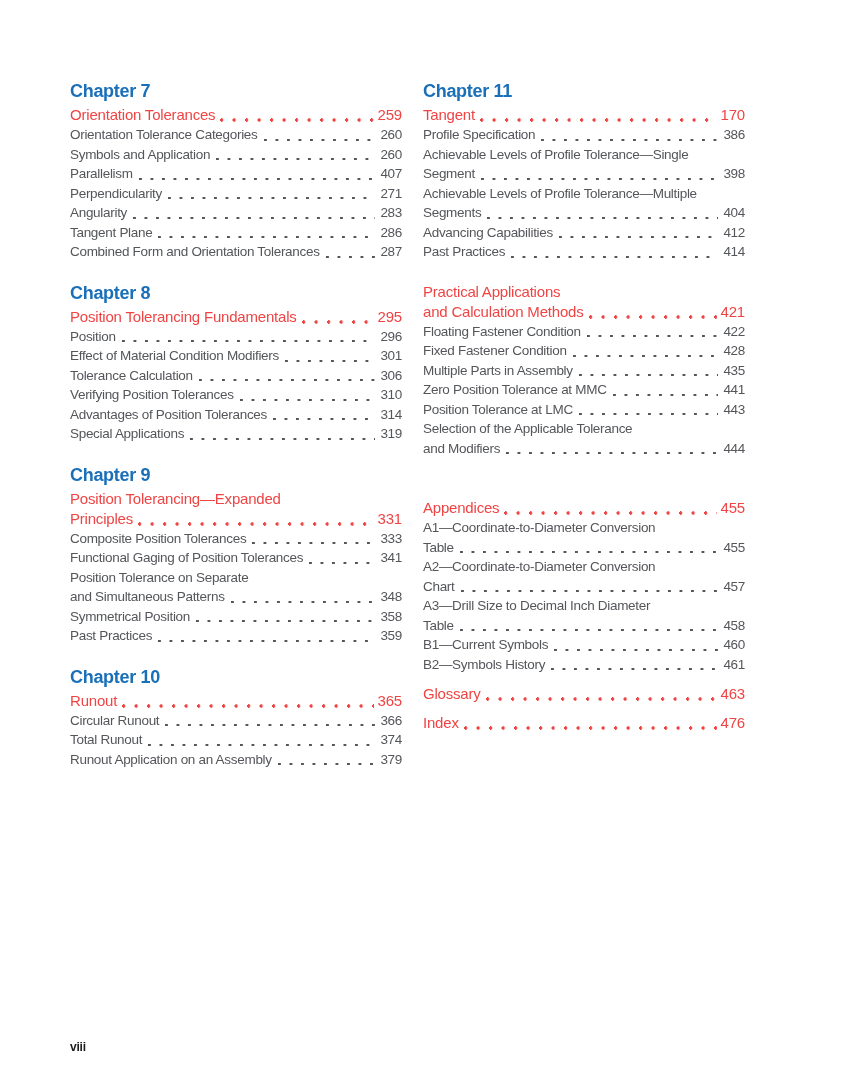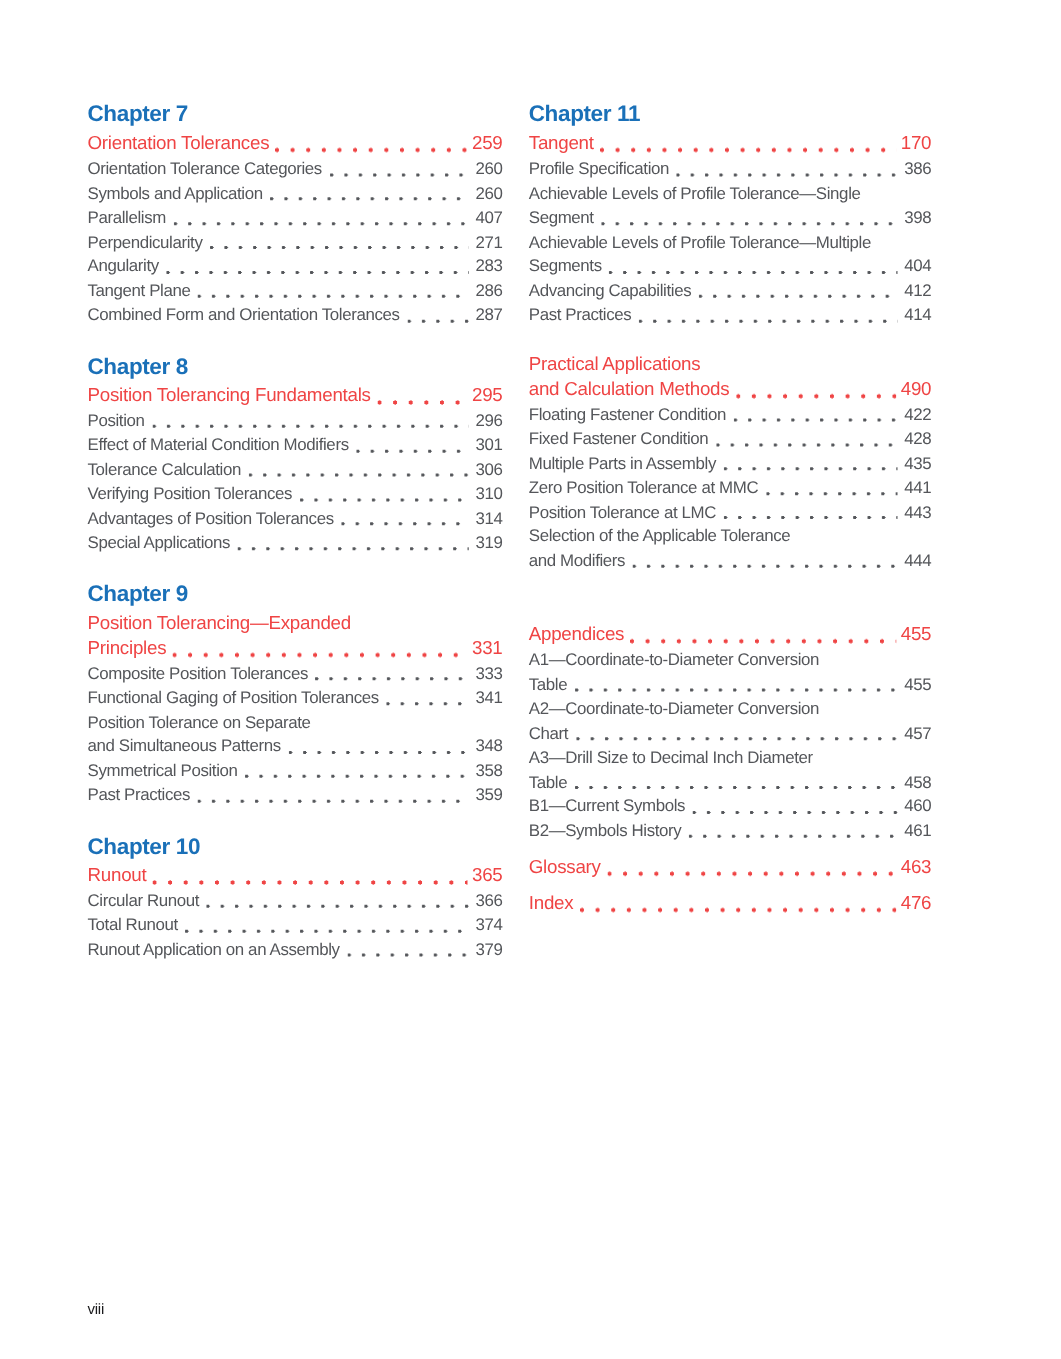--- a/index.html
+++ b/index.html
@@ -50,21 +50,21 @@
   }
   .title-row .leader {
     height: 4px;
     margin: 0 4px 3px 5px;
     background-image: radial-gradient(circle at 1.7px 2px, currentColor 1.55px, transparent 1.8px);
     background-size: 12.5px 4px;
   }
 
   .folio {
     position: absolute; left: 70px; top: 1040px;
-    font-size: 12px; font-weight: normal; color: #1b1b1d;
+    font-size: 12px; font-weight: bold; color: #1b1b1d;
     letter-spacing: -0.2px;
   }
 </style>
 </head>
 <body>
 
 <div class="page">
   <div class="col col-left">
       <div class="block chapter">
         <div class="chapter-heading">Chapter 7</div>
@@ -240,21 +240,21 @@
           <span class="text">Past Practices</span>
           <span class="leader"></span>
           <span class="page-num">414</span>
         </div>
       </div>
       <div class="block chapter">
         <div class="title-line">Practical Applications</div>
         <div class="row title-row">
           <span class="text">and Calculation Methods</span>
           <span class="leader"></span>
-          <span class="page-num">490</span>
+          <span class="page-num">421</span>
         </div>
         <div class="row entry-row">
           <span class="text">Floating Fastener Condition</span>
           <span class="leader"></span>
           <span class="page-num">422</span>
         </div>
         <div class="row entry-row">
           <span class="text">Fixed Fastener Condition</span>
           <span class="leader"></span>
           <span class="page-num">428</span>

